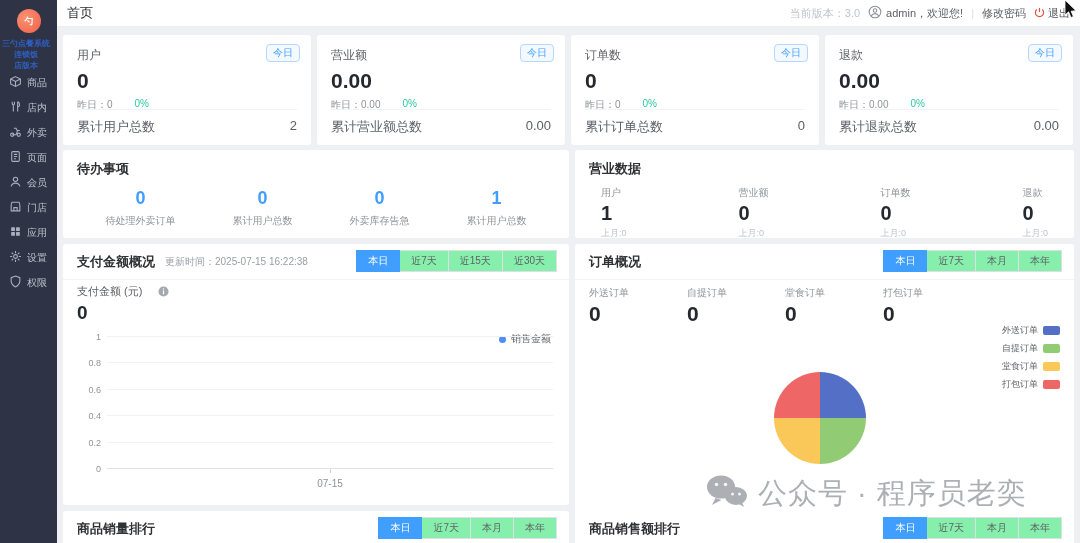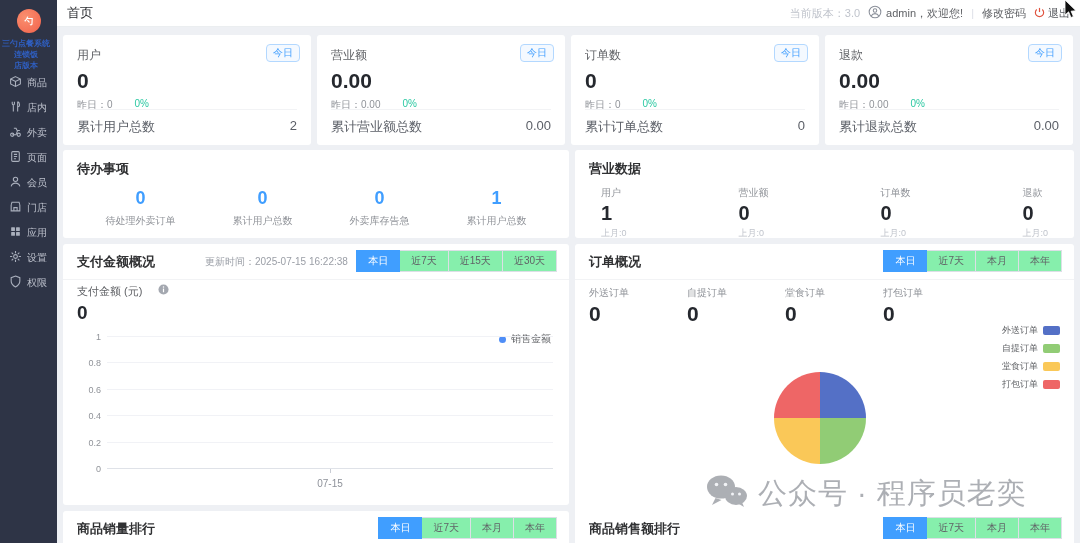--- a/index.html
+++ b/index.html
@@ -23,21 +23,21 @@
   .page-title { font-size:13px; color:#2d2f33; }
   .header-right { margin-left:auto; display:flex; align-items:center; gap:8px; font-size:11px; }
   .version { color:#c0c4cc; }
   .welcome { color:#606266; display:flex; align-items:center; gap:4px; }
   .hdr-sep { color:#dcdfe6; }
   .change-pwd { color:#606266; cursor:pointer; }
   .logout { color:#54575c; cursor:pointer; display:flex; align-items:center; gap:3px; }
 
   
   .card { position:absolute; background:#fff; border-radius:3px; }
-  .sec-head { position:relative; display:flex; align-items:center; padding:9px 14px 8px; border-bottom:1px solid #f2f3f5;gap:40px; }
+  .sec-head { position:relative; display:flex; align-items:center; padding:9px 14px 8px; border-bottom:1px solid #f2f3f5; }
   .sec-title { font-size:13px; font-weight:bold; color:#303133; }
   .sec-sub { font-size:10px; color:#9a9ea6; margin-left:10px; }
   .btn-group { position:absolute; right:12px; top:6px; display:flex; }
   .fbtn { font-size:10px; color:#606266; background:#86efac; border:1px solid #dcdfe6; padding:3px 11px; margin-left:-1px; cursor:pointer; white-space:nowrap; }
   .fbtn.active { background:#409eff; border-color:#409eff; color:#fff; position:relative; z-index:1; }
 
   
   .stat-card { top:35px; height:110px; width:248px; padding:12px 14px; }
   .stat-title { font-size:12px; color:#606266; }
   .stat-badge { position:absolute; right:11px; top:9px; font-size:10px; color:#409eff; background:#f4f9ff; border:1px solid #b3d8ff; border-radius:4px; padding:1px 6px; }
@@ -56,21 +56,21 @@
   .biz-card { left:575px; top:150px; width:499px; height:88px; padding:10px 14px; }
   .biz-cols { display:flex; justify-content:space-between; padding:0 12px 0 12px; margin-top:8px; }
   .biz-col { text-align:left; }
   .biz-label { font-size:10px; color:#909399; }
   .biz-value { font-size:20px; font-weight:bold; color:#25282e; margin-top:2px; }
   .biz-sub { font-size:9px; color:#c0c4cc; margin-top:2px; }
 
   
   .pay-card { left:63px; top:244px; width:506px; height:261px; }
   .metric { position:absolute; left:14px; top:40px; }
-  .metric-label { font-size:11px; color:#606266; display:flex; align-items:flex-start; gap:16px; }
+  .metric-label { font-size:11px; color:#606266; display:flex; align-items:flex-end; gap:16px; }
   .metric-value { font-size:19px; font-weight:bold; color:#25282e; margin-top:3px; }
   .plot { position:absolute; left:44px; right:16px; top:92px; bottom:37px; }
   .gl { position:absolute; left:0; right:0; border-top:1px solid #f1f2f6; }
   .gl .ytick { position:absolute; left:-34px; top:-5px; width:28px; text-align:right; font-size:9px; color:#909399; }
   .gl.axis { border-top:1px solid #dfe2e8; }
   .xtickmark { position:absolute; left:50%; top:0; height:4px; border-left:1px solid #c9ccd4; }
   .xlabel { position:absolute; left:50%; transform:translateX(-50%); top:9px; font-size:10px; color:#8d9199; }
   .line-legend { position:absolute; right:2px; top:-4px; display:flex; align-items:center; gap:5px; }
   .legend-dot { width:7px; height:7px; border-radius:50%; }
   .line-legend span { font-size:10px; color:#606266; }

